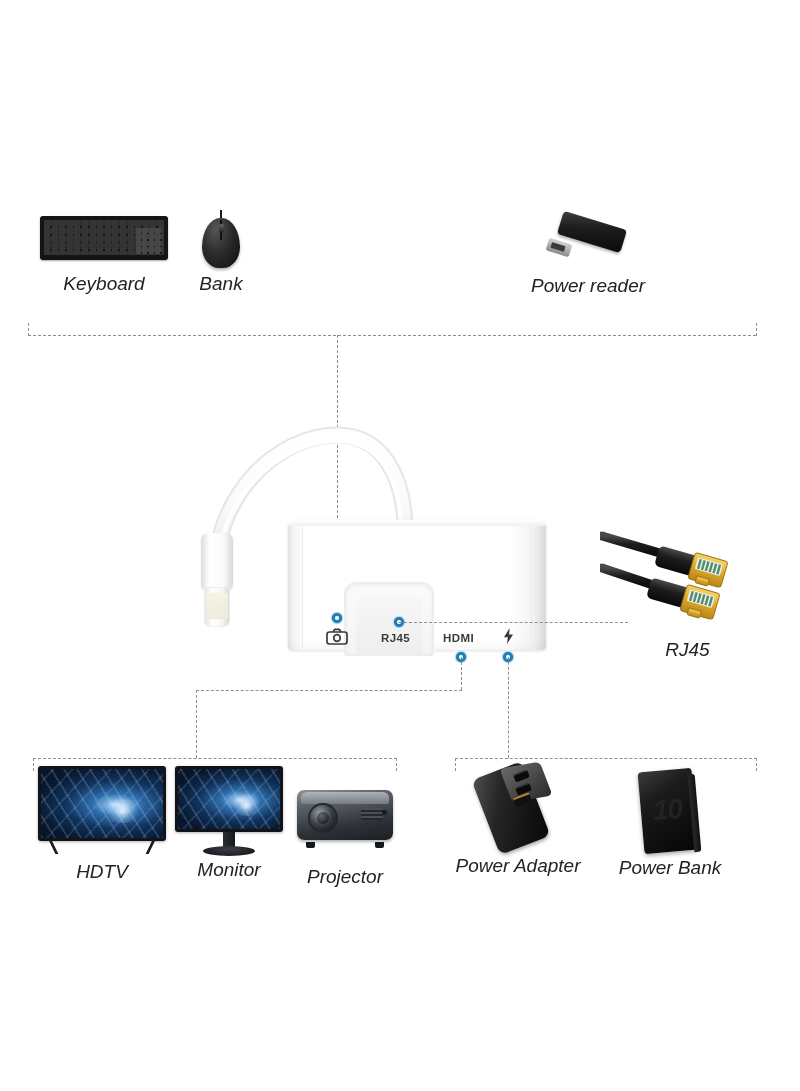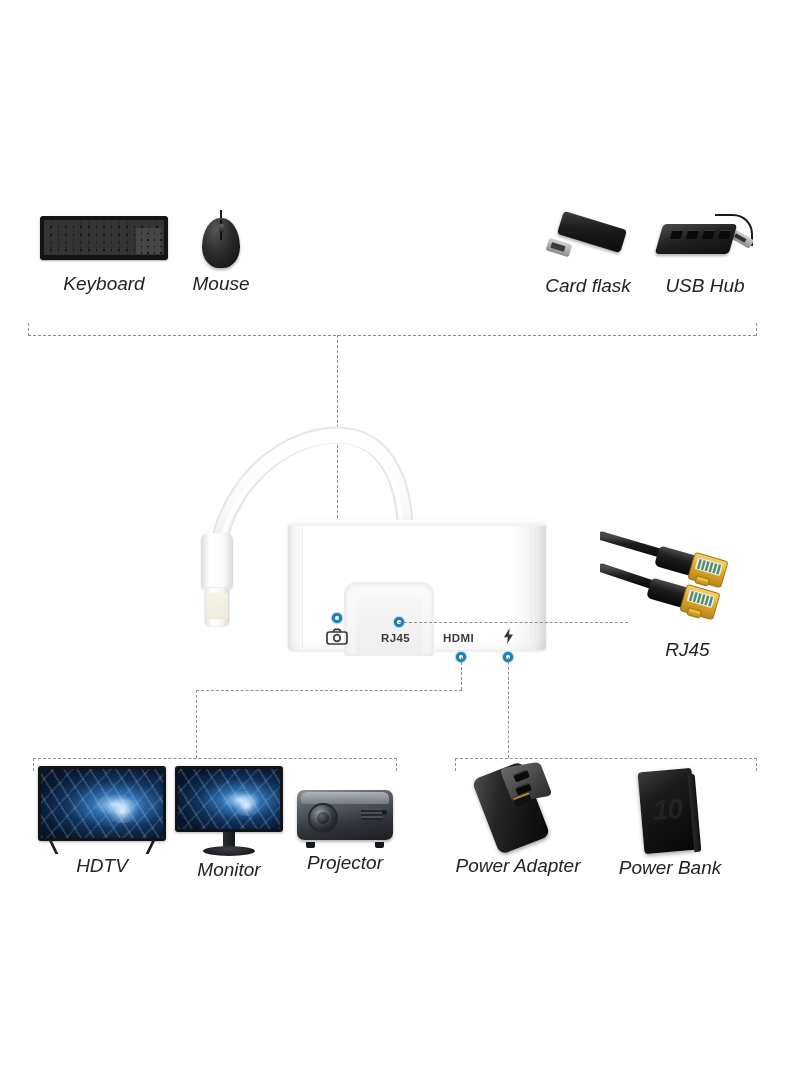--- a/index.html
+++ b/index.html
@@ -220,51 +220,36 @@
 
   <div class="cell" style="left:198px;top:210px;width:46px;">
     <div class="art">
       <div class="mouse">
         <div class="cord"></div>
           <div class="body"></div>
         <div class="split"></div>
           <div class="wheel"></div>
       </div>
     </div>
-    <div class="cap" style="margin-top:6px;">Mouse</div>
+    <div class="cap" style="margin-top:6px;">Bank</div>
   </div>
 
 
 
   <div class="cell" style="left:545px;top:214px;width:86px;">
     <div class="art">
       <div class="reader">
         <div class="bodyr"></div>
           <div class="plug"></div>
           <div class="plugin"></div>
       </div>
     </div>
-    <div class="cap" style="margin-top:10px;">Card flask</div>
-  </div>
-
-  <div class="cell" style="left:657px;top:214px;width:96px;">
-    <div class="art">
-      <div class="hub">
-        <div class="wire">
-            <div class="plugend"></div>
-          </div>
-        <div class="hbody"></div>
-        <div class="p p1"></div>
-          <div class="p p2"></div>
-          <div class="p p3"></div>
-          <div class="p p4"></div>
-      </div>
-    </div>
-    <div class="cap" style="margin-top:10px;">USB Hub</div>
-  </div>
+    <div class="cap" style="margin-top:10px;">Power reader</div>
+  </div>
+
 
   <div>
     <div class="dashH" style="left:28px;top:335px;width:728px;"></div>
     <div class="dashV" style="left:28px;top:323px;height:13px;"></div>
     <div class="dashV" style="left:756px;top:323px;height:13px;"></div>
     <div class="dashV" style="left:337px;top:335px;height:283px;"></div>
   </div>
 
   <div class="cablewrap">
     <svg width="240" height="260" viewBox="0 0 240 260" aria-hidden="true">
@@ -404,21 +389,21 @@
   <div class="cell" style="left:38px;top:766px;width:128px;">
     <div class="art">
       <div class="tv">
         <div class="bez">
             <div class="scr2 screenimg"></div>
           </div>
         <div class="legL"></div>
           <div class="legR"></div>
       </div>
     </div>
-    <div class="cap" style="margin-top:2px;">HDTV</div>
+    <div class="cap" style="margin-top:8px;">HDTV</div>
   </div>
 
   <div class="cell" style="left:175px;top:766px;width:108px;">
     <div class="art">
       <div class="mon">
         <div class="bez">
             <div class="scr2 screenimg"></div>
           </div>
         <div class="neck"></div>
           <div class="base"></div>
@@ -433,21 +418,21 @@
         <div class="pbody"></div>
           <div class="ptop"></div>
         <div class="vent"></div>
           <div class="dotp"></div>
         <div class="plens"></div>
           <div class="plens2"></div>
         <div class="ftL"></div>
           <div class="ftR"></div>
       </div>
     </div>
-    <div class="cap" style="margin-top:5px;">Projector</div>
+    <div class="cap" style="margin-top:19px;">Projector</div>
   </div>
 
   <div class="cell" style="left:470px;top:762px;width:96px;">
     <div class="art">
       <div class="padapt">
         <div class="pa"></div>
           <div class="face"></div>
         <div class="sk1"></div>
           <div class="sk2"></div>
           <div class="usba"></div>

